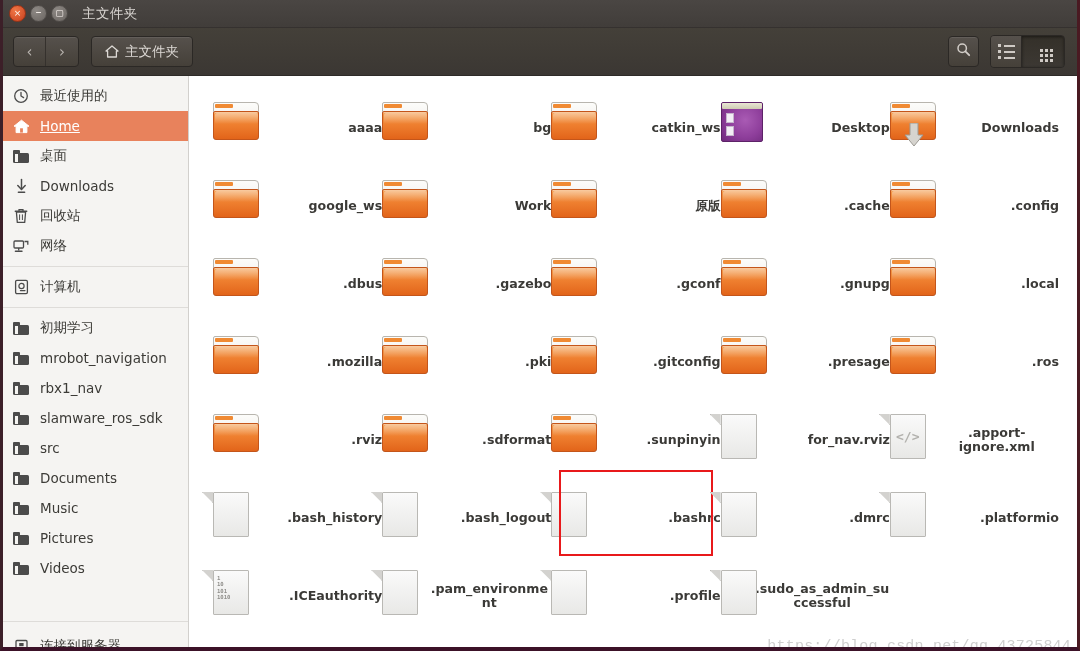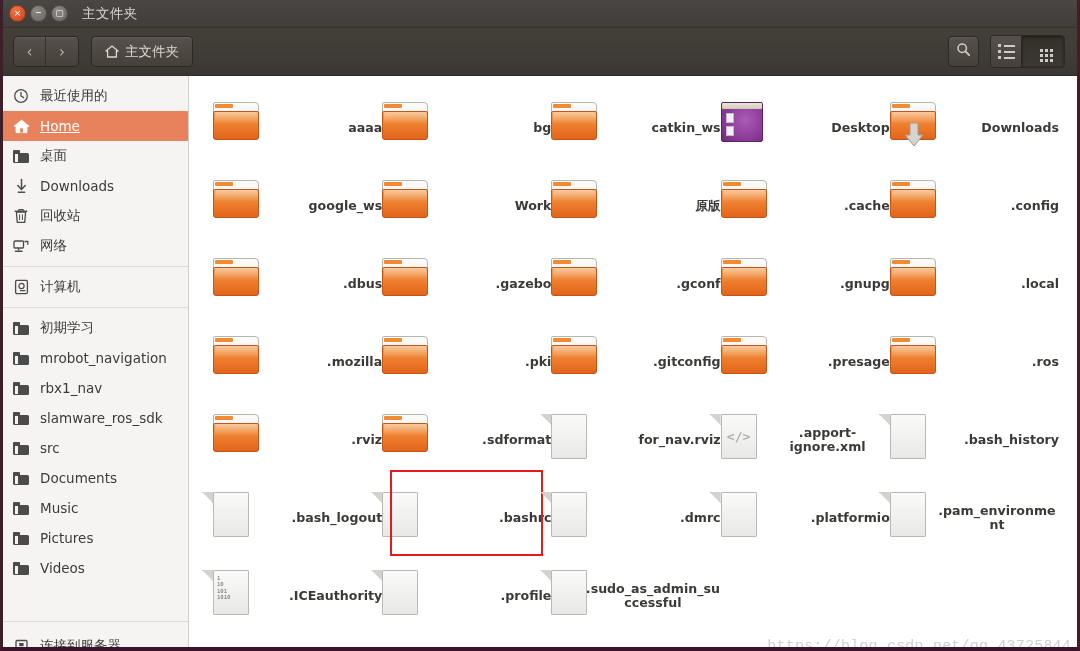--- a/index.html
+++ b/index.html
@@ -688,20 +688,27 @@
             <div class="flabel">.rviz</div>
           </div>
           <div class="cell">
             <div class="iconbox"><span class="folder"><span class="back"></span><span class="tabtop"></span>
          <span class="front">
                   <span class="sheen"></span>
                 </span></span></div>
             <div class="flabel">.sdformat</div>
           </div>
           <div class="cell">
+            <div class="iconbox"><span class="folder"><span class="back"></span><span class="tabtop"></span>
+         <span class="front">
+                  <span class="sheen"></span>
+                </span></span></div>
+            <div class="flabel">.sunpinyin</div>
+          </div>
+          <div class="cell">
             <div class="iconbox"><span class="doc"><span class="page"></span><span class="corner"></span>
          <span class="lines">
                   <i class=""></i>
                   <i class=""></i>
                   <i class=""></i>
                   <i class="short"></i>
                   <i class=""></i>
                   <i class=""></i>
                   <i class=""></i>
                   <i class="short"></i>
@@ -796,39 +803,39 @@
                   <i class=""></i>
                   <i class="short"></i>
                   <i class=""></i>
                   <i class=""></i>
                   <i class=""></i>
                 </span></span></div>
             <div class="flabel">.platformio</div>
           </div>
           <div class="cell">
             <div class="iconbox"><span class="doc"><span class="page"></span><span class="corner"></span>
-         <span class="lines">
-                  <i class=""></i>
-                  <i class=""></i>
-                  <i class=""></i>
-                  <i class="short"></i>
-                  <i class=""></i>
-                  <i class=""></i>
-                  <i class=""></i>
-                  <i class="short"></i>
-                  <i class=""></i>
-                  <i class=""></i>
-                  <i class=""></i>
-                </span></span></div>
-            <div class="flabel">.pam_environment</div>
-          </div>
-          <div class="cell">
-            <div class="iconbox"><span class="doc"><span class="page"></span><span class="corner"></span>
          <span class="binglyph">1<br>10<br>101<br>1010</span></span></div>
             <div class="flabel">.ICEauthority</div>
+          </div>
+          <div class="cell">
+            <div class="iconbox"><span class="doc"><span class="page"></span><span class="corner"></span>
+         <span class="lines">
+                  <i class=""></i>
+                  <i class=""></i>
+                  <i class=""></i>
+                  <i class="short"></i>
+                  <i class=""></i>
+                  <i class=""></i>
+                  <i class=""></i>
+                  <i class="short"></i>
+                  <i class=""></i>
+                  <i class=""></i>
+                  <i class=""></i>
+                </span></span></div>
+            <div class="flabel">.pam_environment</div>
           </div>
           <div class="cell">
             <div class="iconbox"><span class="doc"><span class="page"></span><span class="corner"></span>
          <span class="lines">
                   <i class=""></i>
                   <i class=""></i>
                   <i class=""></i>
                   <i class="short"></i>
                   <i class=""></i>
                   <i class=""></i>

